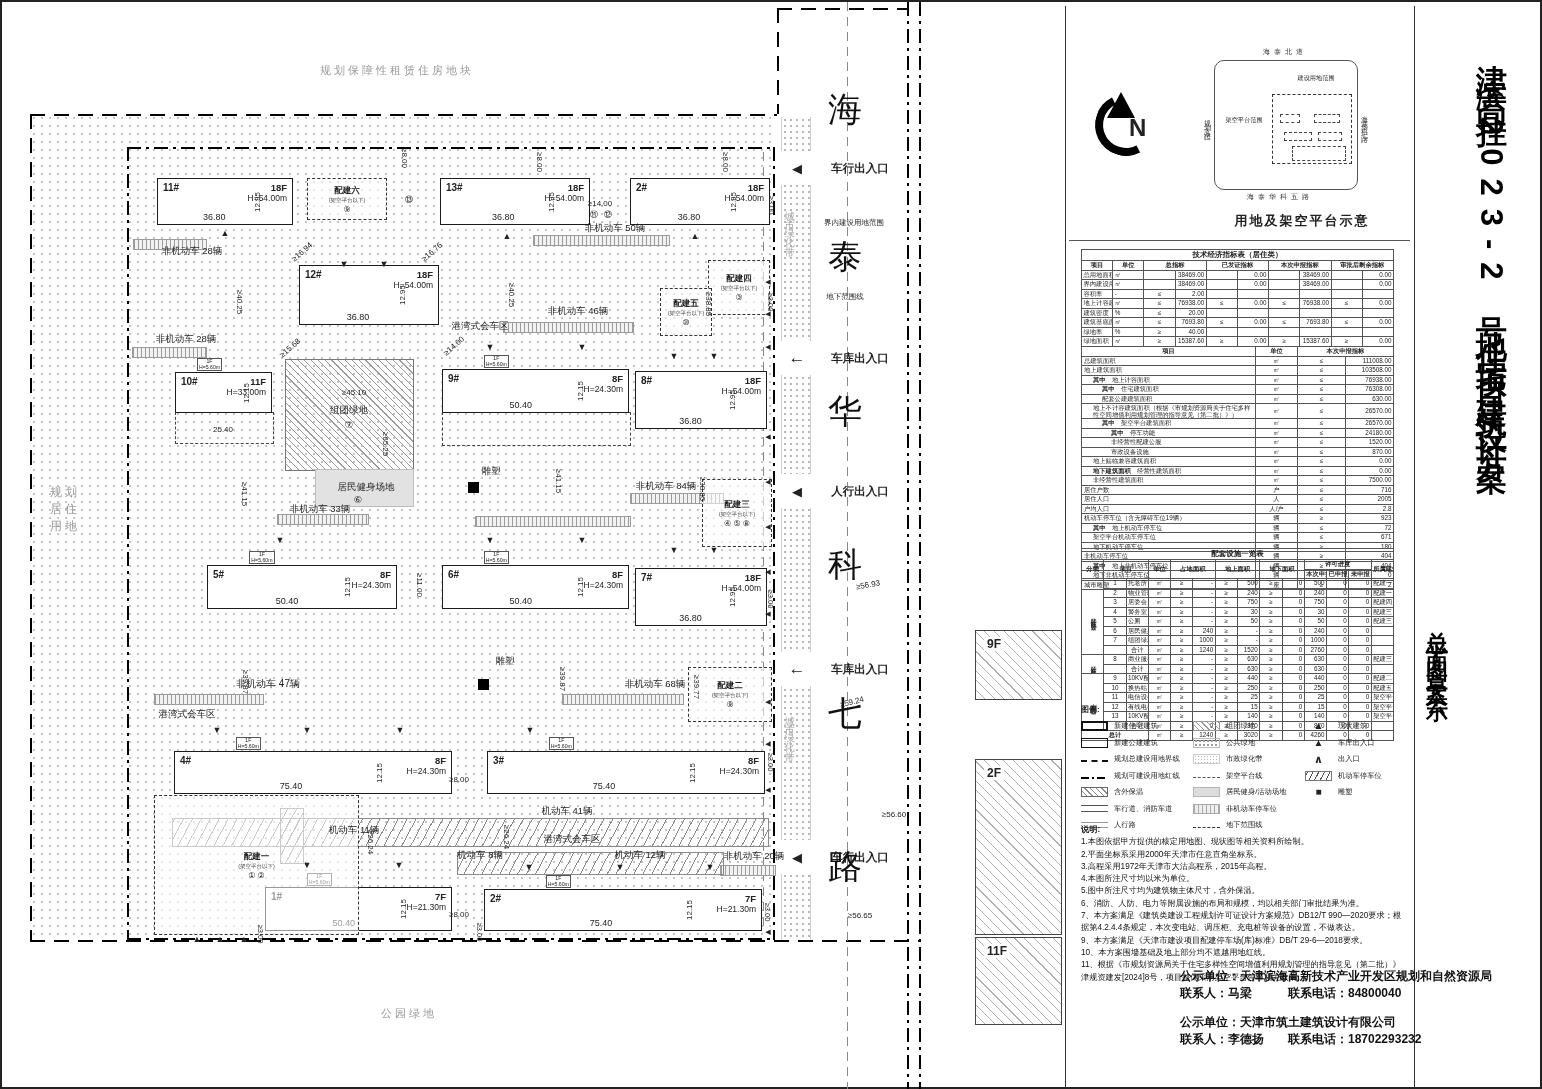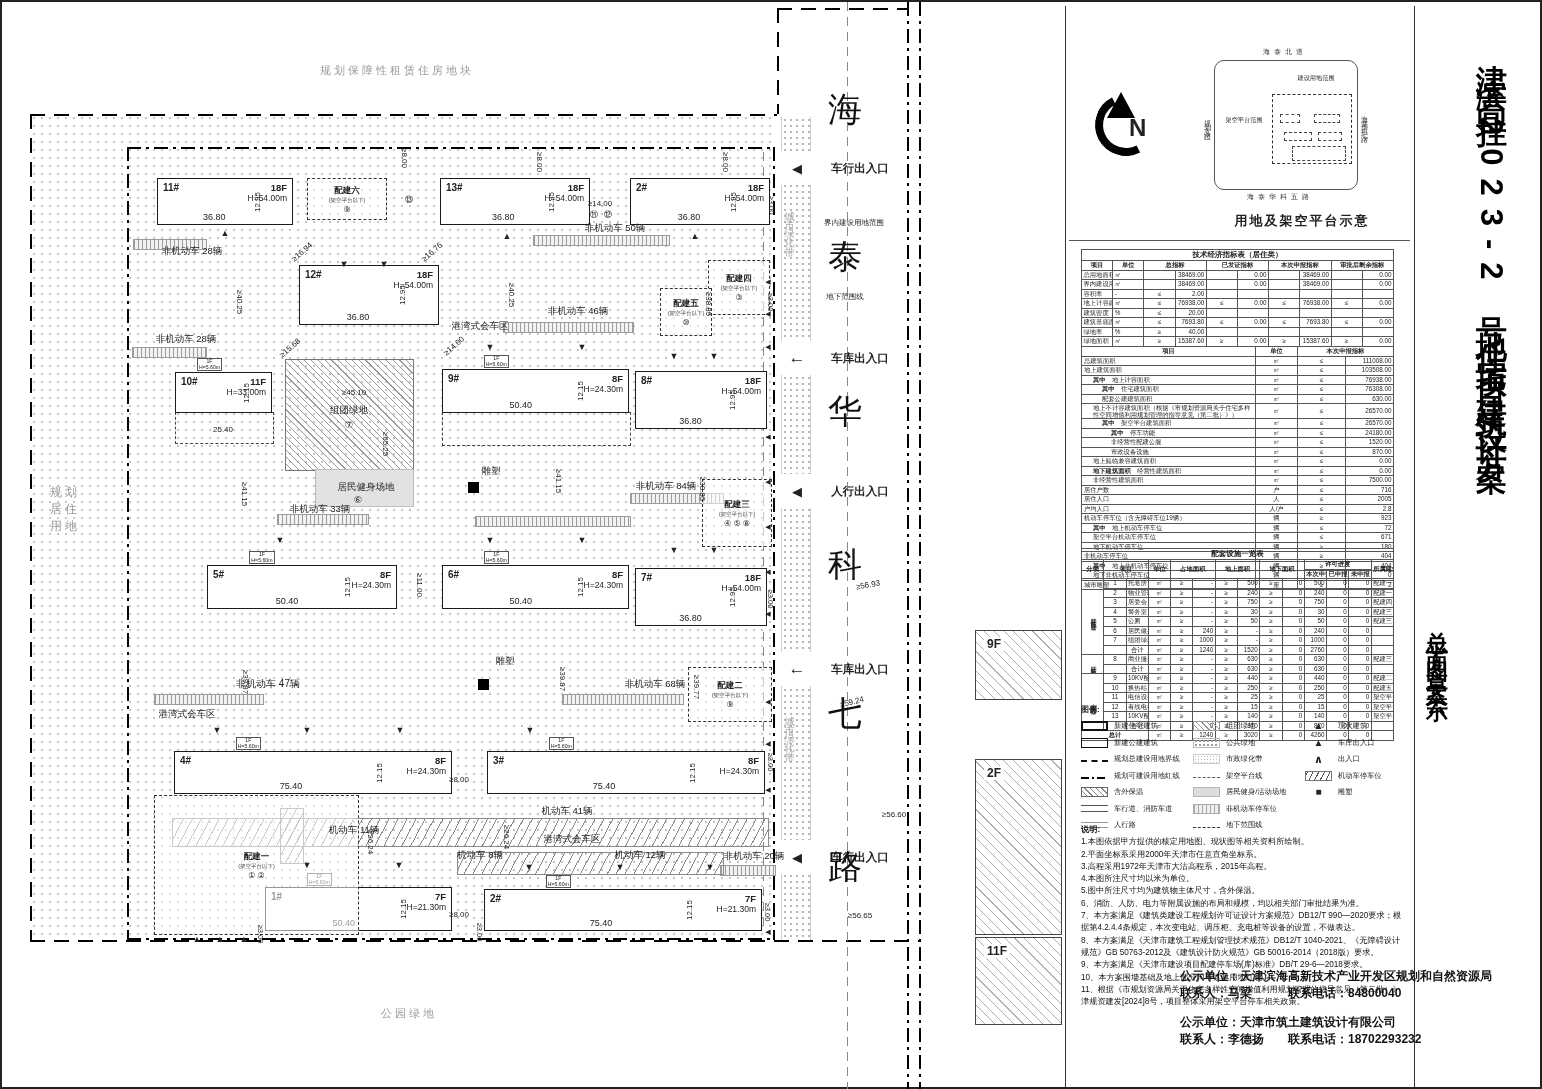--- a/index.html
+++ b/index.html
@@ -1119,21 +1119,20 @@
     <div class="abs notes" style="left:16px;top:822px;width:322px;">
       <div style="font-weight:700;">说明:</div>
       <div id="notes-list">
           <div>1.本图依据甲方提供的核定用地图、现状图等相关资料所绘制。</div>
           <div>2.平面坐标系采用2000年天津市任意直角坐标系。</div>
           <div>3.高程采用1972年天津市大沽高程系，2015年高程。</div>
           <div>4.本图所注尺寸均以米为单位。</div>
           <div>5.图中所注尺寸均为建筑物主体尺寸，含外保温。</div>
           <div>6、消防、人防、电力等附属设施的布局和规模，均以相关部门审批结果为准。</div>
           <div>7、本方案满足《建筑类建设工程规划许可证设计方案规范》DB12/T 990—2020要求；根据第4.2.4.4条规定，本次变电站、调压柜、充电桩等设备的设置，不做表达。</div>
-          <div>8、本方案满足《天津市建筑工程规划管理技术规范》DB12/T 1040-2021、《无障碍设计规范》GB 50763-2012及《建筑设计防火规范》GB 50016-2014（2018版）要求。</div>
           <div>9、本方案满足《天津市建设项目配建停车场(库)标准》DB/T 29-6—2018要求。</div>
           <div>10、本方案围墙基础及地上部分均不遮越用地红线。</div>
           <div>11、根据《市规划资源局关于住宅多样性空间增值利用规划管理的指导意见（第二批）》津规资建发[2024]8号，项目整体采用架空平台停车相关政策。</div>
         </div>
     </div>
 
     <div id="contacts" class="abs" style="left:115px;top:966px;">
         <div style="margin-bottom: 11px;">
           <div class="contact-line">公示单位：天津滨海高新技术产业开发区规划和自然资源局</div>
           <div class="contact-line">联系人：马梁　　　联系电话：84800040</div>

